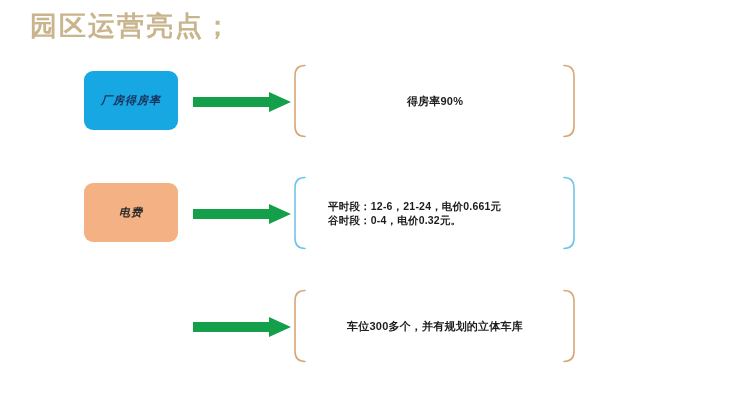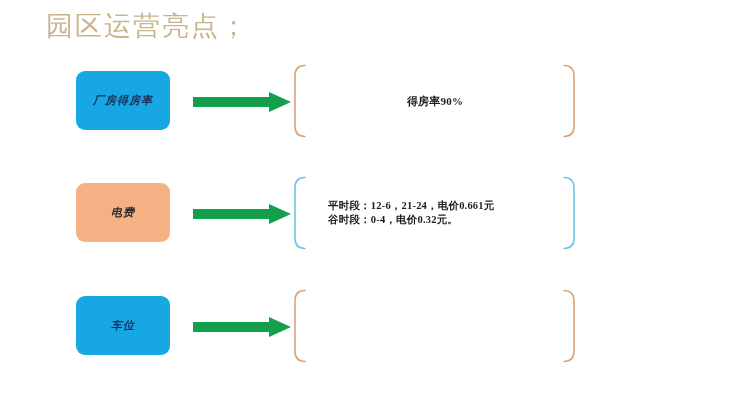--- a/index.html
+++ b/index.html
@@ -19,45 +19,45 @@
     position: absolute;
     left: 0; top: 0;
     width: 740px;
     height: 417px;
     background: #ffffff;
   }
 
   
   #page-title {
     position: absolute;
-    left: 46px;
+    left: 30px;
     top: 9px;
     font-size: 27px;
     line-height: 34px;
     letter-spacing: 2px;
     color: #c9b58d;
     font-family: "DejaVu Serif", "Liberation Serif", serif;
     white-space: nowrap;
-    font-weight: 400;
+    font-weight: 700;
   }
 
   
   .row {
     position: absolute;
     left: 0;
     width: 740px;
   }
   #row-0 { top: 60px;  height: 82px; }
   #row-1 { top: 172px; height: 82px; }
   #row-2 { top: 285px; height: 82px; }
 
   
   .label-box {
     position: absolute;
-    left: 76px;
+    left: 84px;
     top: 11px;
     width: 94px;
     height: 59px;
     border-radius: 9px;
     display: flex;
     align-items: center;
     justify-content: center;
   }
   .label-box .label-text {
     font-family: "DejaVu Serif", "Liberation Serif", serif;
@@ -95,21 +95,21 @@
     left: 310px;
     width: 250px;
     top: 4px;
     height: 74px;
     display: flex;
     flex-direction: column;
     align-items: center;
     justify-content: center;
   }
   .content .line {
-    font-family: Liberation Serif, serif;
+    font-family: Liberation Sans, sans-serif;
     font-weight: bold;
     font-size: 10.5px;
     line-height: 14px;
     color: #1c1c1c;
     white-space: nowrap;
     letter-spacing: 0.2px;
     text-align: center;
   }
   #row-1 .content { align-items: flex-start; padding-left: 18px; box-sizing: border-box; }
   #row-1 .content .line:nth-child(3) { align-self: center; margin-left: -6px; }
@@ -177,36 +177,36 @@
 
     <div class="bracket right">
       <svg width="14" height="74" viewBox="0 0 14 74" xmlns="http://www.w3.org/2000/svg">
         <path d="M1 1.5 C8 1.5 11 5 11 12 L11 62 C11 69 8 72.5 1 72.5" fill="none" stroke="#6ec6e8" stroke-width="1.6" stroke-linecap="round"></path>
       </svg>
     </div>
   </div>
 
   <div class="row" id="row-2">
 
-    <div class="label-box tone-blue" style="background: rgb(23, 168, 227);">
-      <span class="label-text">车位</span>
-    </div>
 
     <div class="arrow">
       <svg width="98" height="20" viewBox="0 0 98 20" xmlns="http://www.w3.org/2000/svg">
         <polygon points="0,5 76,5 76,0 98,10 76,20 76,15 0,15" fill="#14a04a"></polygon>
       </svg>
     </div>
 
     <div class="bracket left">
       <svg width="14" height="74" viewBox="0 0 14 74" xmlns="http://www.w3.org/2000/svg">
         <path d="M13 1.5 C6 1.5 3 5 3 12 L3 62 C3 69 6 72.5 13 72.5" fill="none" stroke="#d9a679" stroke-width="1.6" stroke-linecap="round"></path>
       </svg>
     </div>
 
+    <div class="content">
+      <div class="line">车位300多个，并有规划的立体车库</div>
+    </div>
 
     <div class="bracket right">
       <svg width="14" height="74" viewBox="0 0 14 74" xmlns="http://www.w3.org/2000/svg">
         <path d="M1 1.5 C8 1.5 11 5 11 12 L11 62 C11 69 8 72.5 1 72.5" fill="none" stroke="#d9a679" stroke-width="1.6" stroke-linecap="round"></path>
       </svg>
     </div>
   </div>
 
 </div>
 

